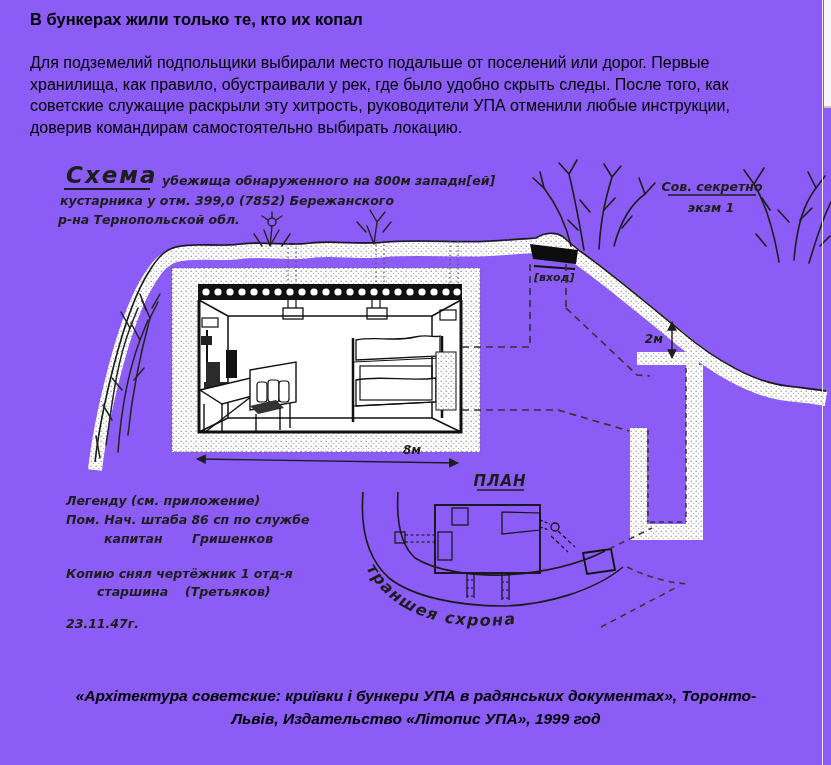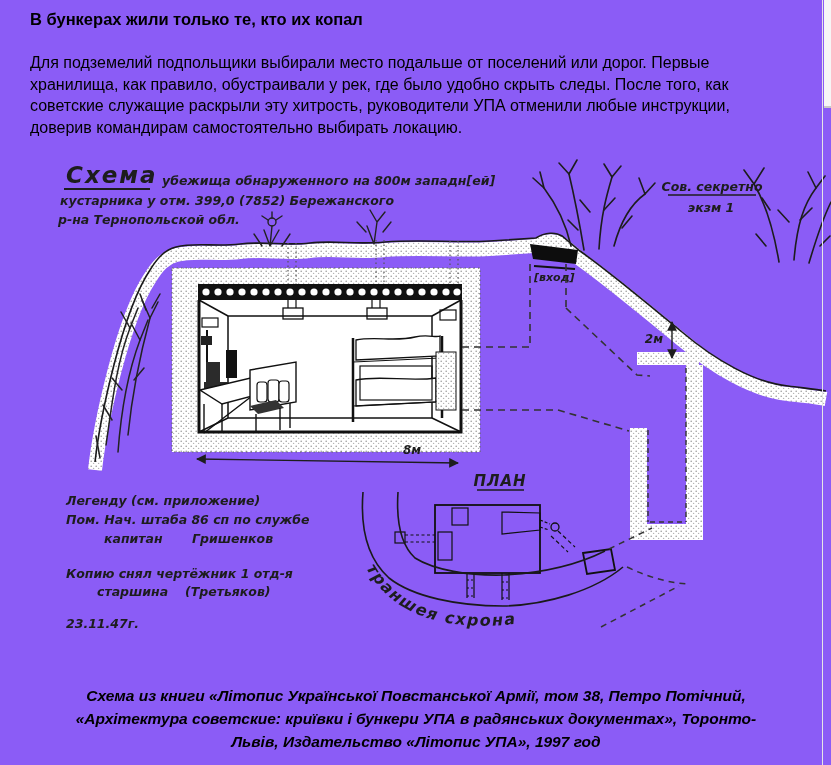--- a/index.html
+++ b/index.html
@@ -231,20 +231,19 @@
       <path d="M627,417 C650,428 670,433 689,434" stroke="#333" stroke-width="1.5" stroke-dasharray="6,5" fill="none"></path>
       <path d="M601,477 L679,436" stroke="#333" stroke-width="1.5" stroke-dasharray="6,5" fill="none"></path>
       <path id="trenchtextpath" d="M364,414 C380,446 408,466 448,473 C488,479 528,475 566,462" fill="none" stroke="none"></path>
       <text class="hw-trench">
         <textPath href="#trenchtextpath" startOffset="2%">траншея схрона</textPath>
       </text>
     </g>
   </svg>
 
   <div class="caption">
-    <div>Схема из книги «Літопис Української Повстанської Армії, том 38, Петро Потічний,</div>
     <div>«Архітектура советские: криївки і бункери УПА в радянських документах», Торонто-</div>
-    <div>Львів, Издательство «Літопис УПА», 1997 год</div>
+    <div>Львів, Издательство «Літопис УПА», 1999 год</div>
   </div>
 
   <div class="edge-line"></div>
   <div class="scroll-thumb"></div>
 </div>
 
 </body></html>

